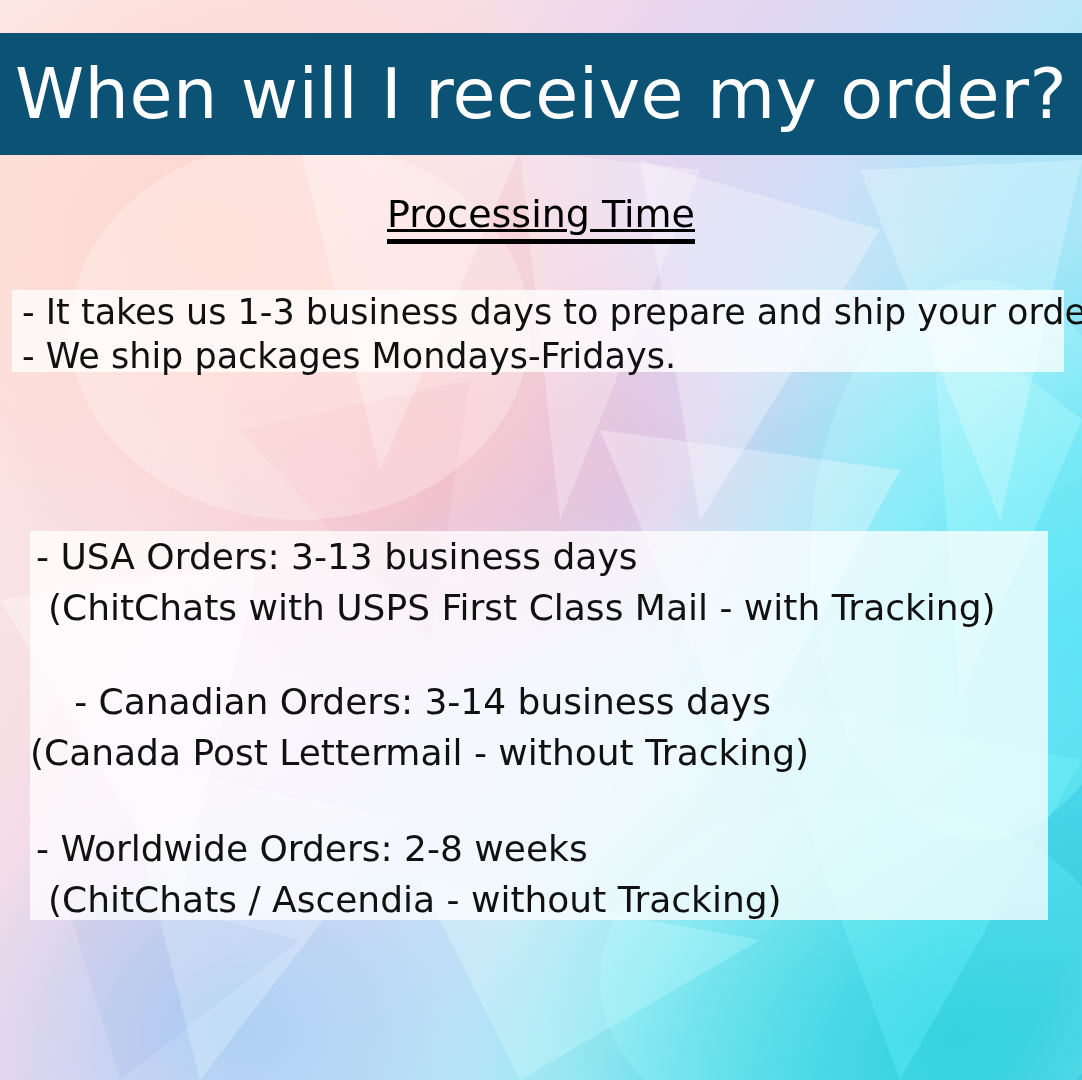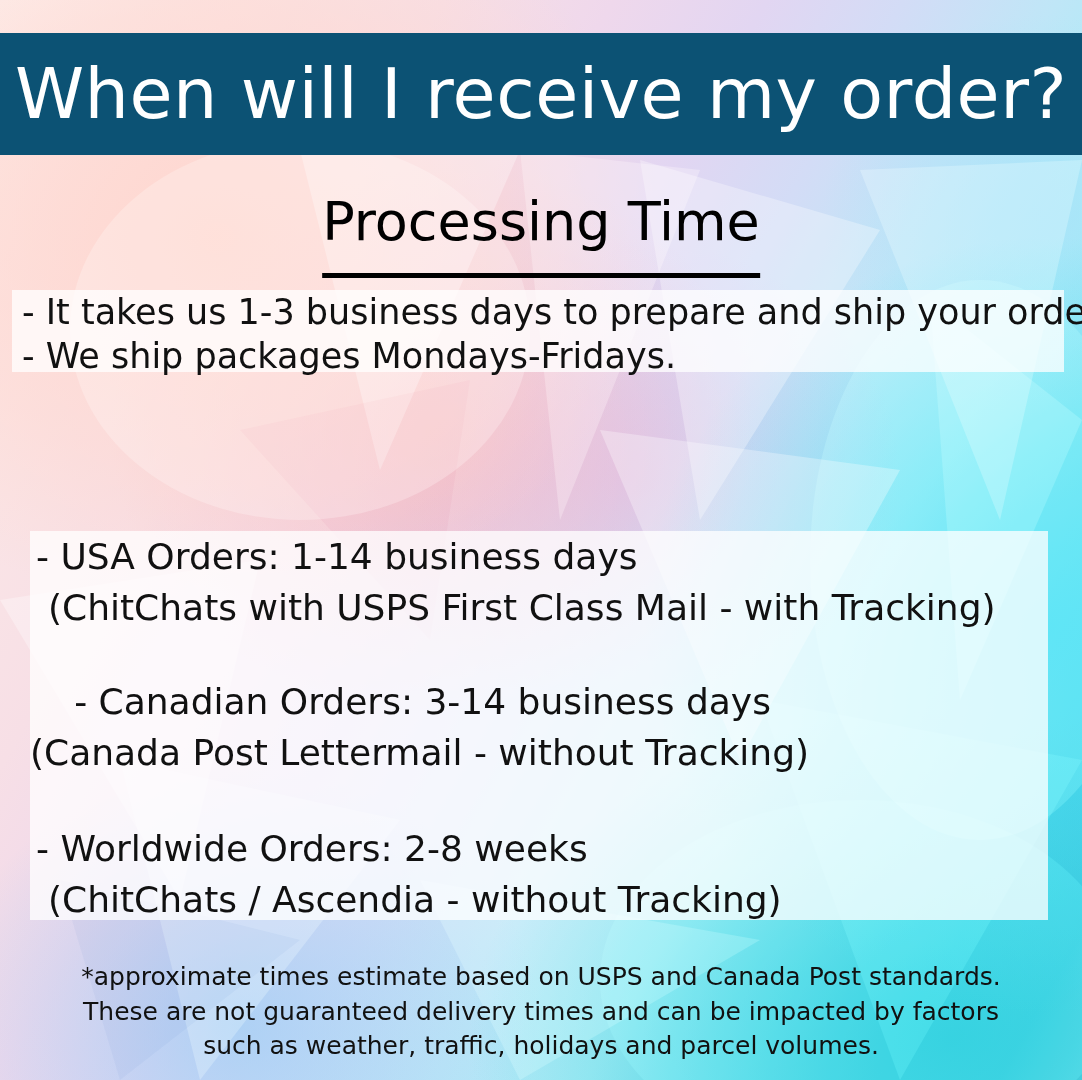--- a/index.html
+++ b/index.html
@@ -80,27 +80,28 @@
     line-height: 1;
     white-space: nowrap;
     font-family: "DejaVu Sans", sans-serif;
   }
 
   
   .section-heading {
     position: absolute;
     z-index: 4;
     color: #000000;
-    font-size: 54px;
+    font-size: 38px;
     font-weight: 400;
     line-height: 1;
     white-space: nowrap;
-    padding-bottom: 24px;
+    padding-bottom: 6px;
     border-bottom: 5px solid #000000;
     font-family: "DejaVu Sans", sans-serif;
+    text-decoration: underline;
   }
   #heading-processing {
     left: 50%;
     transform: translateX(-50%);
     top: 195px;
   }
   #heading-shipping {
     left: 50%;
     transform: translateX(-50%);
     top: 432px;
@@ -208,33 +209,28 @@
 
   <div class="band" id="band-processing"></div>
 
   <div class="body-line" id="proc-line-1">- It takes us 1-3 business days to prepare and ship your order.</div>
   <div class="body-line" id="proc-line-2">- We ship packages Mondays-Fridays.</div>
 
 
   <div class="band" id="band-shipping"></div>
 
   <div class="ship-block" id="ship-block-usa">
-    <span class="ship-line-1 indent-0">- USA Orders: 1-14 business days</span>
+    <span class="ship-line-1 indent-0">- USA Orders: 3-13 business days</span>
     <span class="ship-line-2 indent-1">(ChitChats with USPS First Class Mail - with Tracking)</span>
   </div>
 
   <div class="ship-block" id="ship-block-can">
     <span class="ship-line-1 indent-0">- Canadian Orders: 3-14 business days</span>
     <span class="ship-line-2" style="margin-left:-6px;">(Canada Post Lettermail - without Tracking)</span>
   </div>
 
   <div class="ship-block" id="ship-block-world">
     <span class="ship-line-1 indent-0">- Worldwide Orders: 2-8 weeks</span>
     <span class="ship-line-2 indent-1">(ChitChats / Ascendia - without Tracking)</span>
   </div>
 
-  <div id="footnote">
-    <span>*approximate times estimate based on USPS and Canada Post standards.</span>
-    <span>These are not guaranteed delivery times and can be impacted by factors</span>
-    <span>such as weather, traffic, holidays and parcel volumes.</span>
-  </div>
 
 </div>
 
 </body></html>

